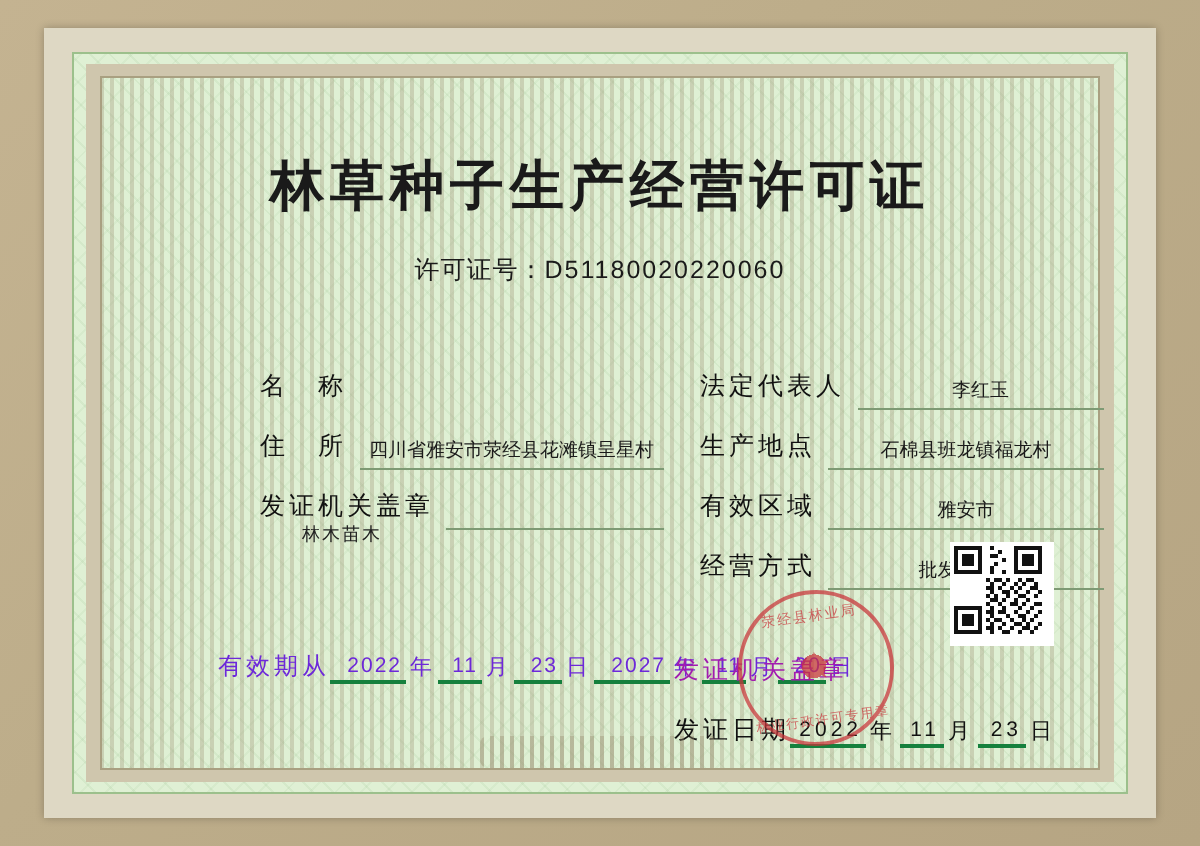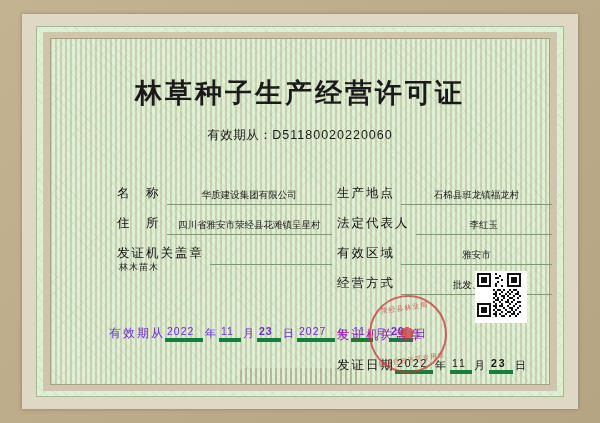--- a/index.html
+++ b/index.html
@@ -72,20 +72,21 @@
 
   
   .col-left{ position:absolute; left:80px; top:148px; width:215px;}
   .col-right{ position:absolute; left:300px; top:148px; width:215px;}
 
   .field{
     position:relative;
     height:30px;
     display:flex;
     align-items:flex-end;
+    margin-left:13px;
   }
   .flabel{
     font-size:12.5px;
     color:#111;
     white-space:nowrap;
     padding-bottom:3px;
     letter-spacing:2px;
   }
   .fval{
     flex:1;
@@ -94,47 +95,47 @@
     font-size:10.5px;
     color:#1a1a1a;
     text-align:center;
     padding-bottom:2px;
     white-space:nowrap;
     overflow:hidden;
   }
   .fval.small{ font-size:9.5px; }
   .subval{
     position:absolute;
-    left:2px;
+    left:21px;
     top:26px;
     font-size:9px;
     color:#222;
     letter-spacing:1px;
   }
 
   
   .valid-row{
     position:absolute;
     left:72px; top:298px;
     font-size:12px;
     color:#6d28d9;
     display:flex;align-items:flex-end;
     letter-spacing:1px;
   }
   .valid-row .lbl{ letter-spacing:2px; }
   .u{
     display:inline-block;
-    border-bottom:4px solid #15803d;
-    text-align:left;
+    border-bottom:2px solid #15803d;
+    text-align:right;
     font-size:10.5px;
     padding:0 2px 1px 2px;
   }
   .w-year{ width:34px;}
   .w-m{ width:18px;}
-  .w-d{ width:20px;font-weight:bold;}
+  .w-d{ width:20px;}
   .unit{ padding:0 2px 1px 2px; font-size:11px;}
 
   .issuer-row{
     position:absolute;left:300px;top:300px;
     font-size:12.5px;color:#a21caf;letter-spacing:2px;
   }
   .issuedate-row{
     position:absolute;left:300px;top:330px;
     font-size:12.5px;color:#111;display:flex;align-items:flex-end;letter-spacing:2px;
   }
@@ -191,47 +192,46 @@
 <div class="page">
   <div class="cert">
     <div class="cert-inner">
       <div class="texture"></div>
       <div class="band"></div>
       <div class="band2"></div>
 
       <div class="title">林草种子生产经营许可证</div>
 
       <div class="license-no">
-        <span>有效期从：</span><span class="num">D51180020220060</span>
+        <span>许可证号：</span><span class="num">D51180020220060</span>
       </div>
 
       <div class="col-left">
         <div class="field">
           <span class="flabel">名　称</span>
-          <span class="fval small">华质建设集团有限公司</span>
         </div>
         <div class="field">
           <span class="flabel">住　所</span>
           <span class="fval small">四川省雅安市荥经县花滩镇呈星村</span>
         </div>
         <div class="field">
           <span class="flabel">发证机关盖章</span>
           <span class="fval small"></span>
           <span class="subval">林木苗木</span>
         </div>
       </div>
 
       <div class="col-right">
         <div class="field">
+          <span class="flabel">法定代表人</span>
+          <span class="fval small">李红玉</span>
+        </div>
+        <div class="field">
           <span class="flabel">生产地点</span>
           <span class="fval small">石棉县班龙镇福龙村</span>
-        </div>
-        <div class="field">
-          <span class="flabel">法定代表人</span>
-          <span class="fval small">李红玉</span>
         </div>
         <div class="field">
           <span class="flabel">有效区域</span>
           <span class="fval small">雅安市</span>
         </div>
         <div class="field">
           <span class="flabel">经营方式</span>
           <span class="fval small">批发、零售</span>
         </div>
       </div>

